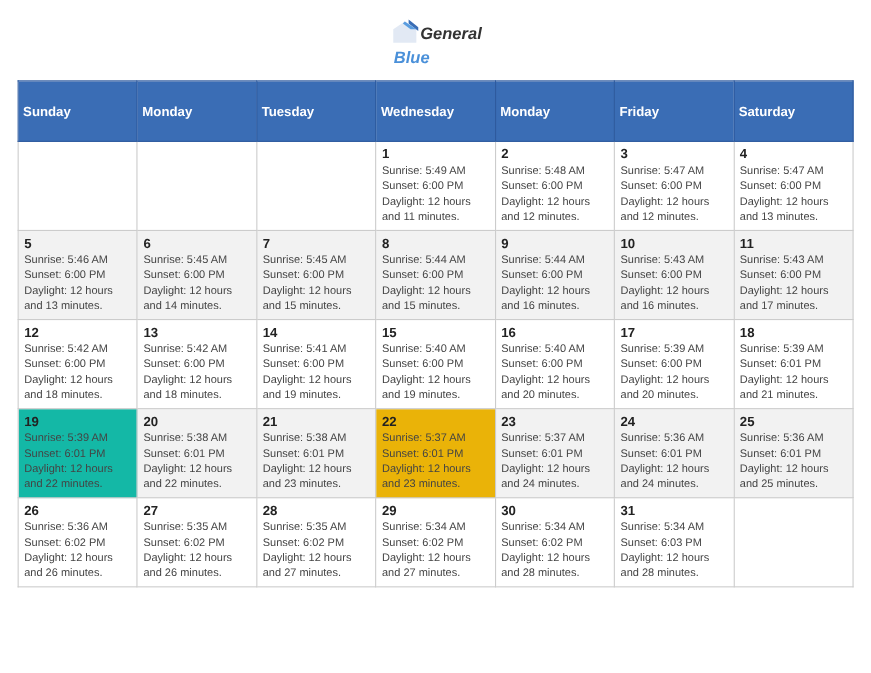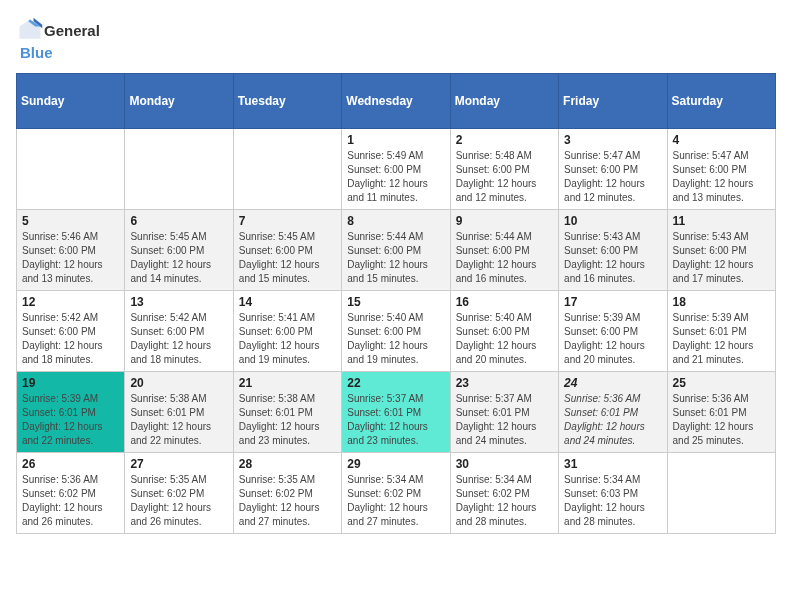--- a/index.html
+++ b/index.html
@@ -6,22 +6,23 @@
     body {
       font-family: Arial, sans-serif;
       background: #fff;
       width: 792px;
       min-height: 612px;
       padding: 16px;
     }
     .header-area {
       display: flex;
       align-items: flex-start;
-      justify-content: flex-start;
+      justify-content: center;
       margin-bottom: 12px;
+      font-style: italic;
     }
     .logo-icon {
       width: 28px;
       height: 28px;
     }
     .month-title {
       font-size: 36px;
       font-weight: bold;
       color: #222;
       text-align: right;
@@ -245,33 +246,33 @@
           <div class="day-info" style="white-space: pre-line;">Sunrise: 5:38 AM
 Sunset: 6:01 PM
 Daylight: 12 hours and 22 minutes.</div>
         </td>
         <td style="background: rgb(242, 242, 242); margin-top: 39px;">
           <div class="day-number">21</div>
           <div class="day-info" style="white-space: pre-line;">Sunrise: 5:38 AM
 Sunset: 6:01 PM
 Daylight: 12 hours and 23 minutes.</div>
         </td>
-        <td style="background: #5eead4;">
+        <td style="background: #eab308;">
           <div class="day-number">22</div>
           <div class="day-info" style="white-space: pre-line;">Sunrise: 5:37 AM
 Sunset: 6:01 PM
 Daylight: 12 hours and 23 minutes.</div>
         </td>
         <td style="background: rgb(242, 242, 242);">
           <div class="day-number">23</div>
           <div class="day-info" style="white-space: pre-line;">Sunrise: 5:37 AM
 Sunset: 6:01 PM
 Daylight: 12 hours and 24 minutes.</div>
         </td>
-        <td style="background: rgb(242, 242, 242); font-style: italic;">
+        <td style="background: rgb(242, 242, 242);">
           <div class="day-number">24</div>
           <div class="day-info" style="white-space: pre-line;">Sunrise: 5:36 AM
 Sunset: 6:01 PM
 Daylight: 12 hours and 24 minutes.</div>
         </td>
         <td style="background: rgb(242, 242, 242);">
           <div class="day-number">25</div>
           <div class="day-info" style="white-space: pre-line;">Sunrise: 5:36 AM
 Sunset: 6:01 PM
 Daylight: 12 hours and 25 minutes.</div>

